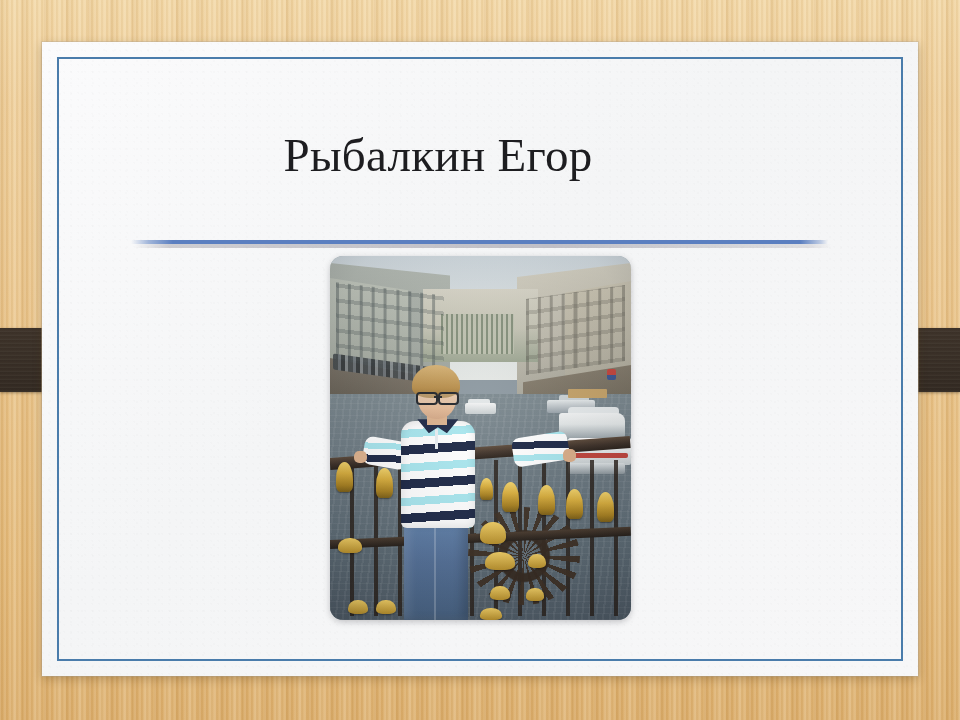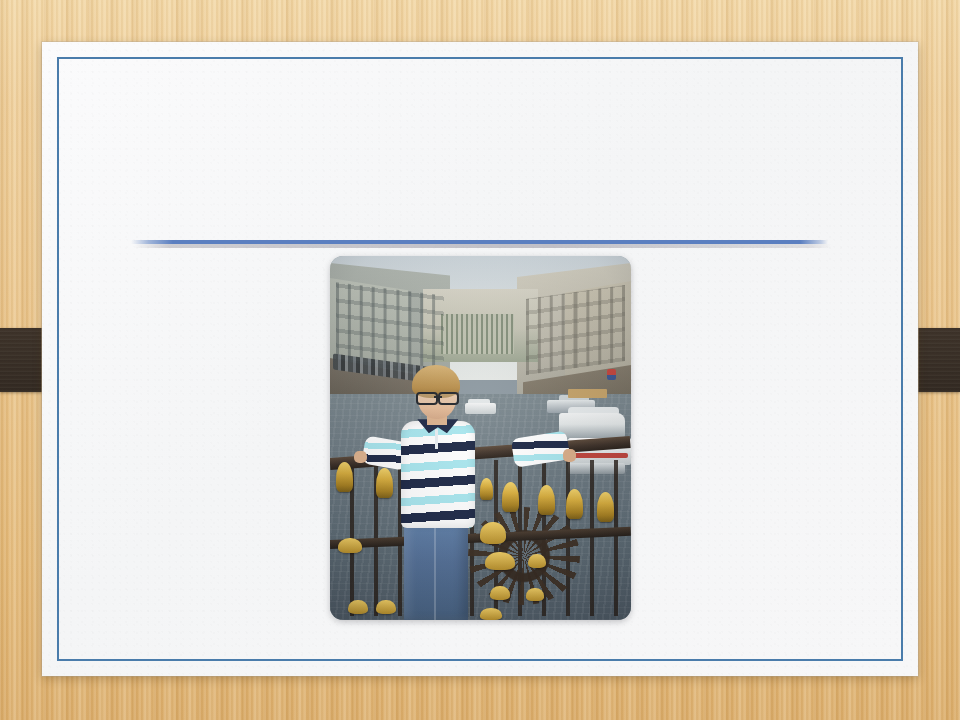--- a/index.html
+++ b/index.html
@@ -341,20 +341,21 @@
   </div>
 
   <div class="tab tab-right">
     <div class="tab-cap"></div>
   </div>
 
   <div class="slide">
     <div class="slide-frame"></div>
   </div>
 
+  <div class="title">Рыбалкин Егор</div>
 
   <div class="divider-wrap">
     <div class="divider-shadow"></div>
     <div class="divider-line"></div>
   </div>
 
   <div class="photo">
 
     <div class="ph-layer sky"></div>
     <div class="bld-left"></div>

